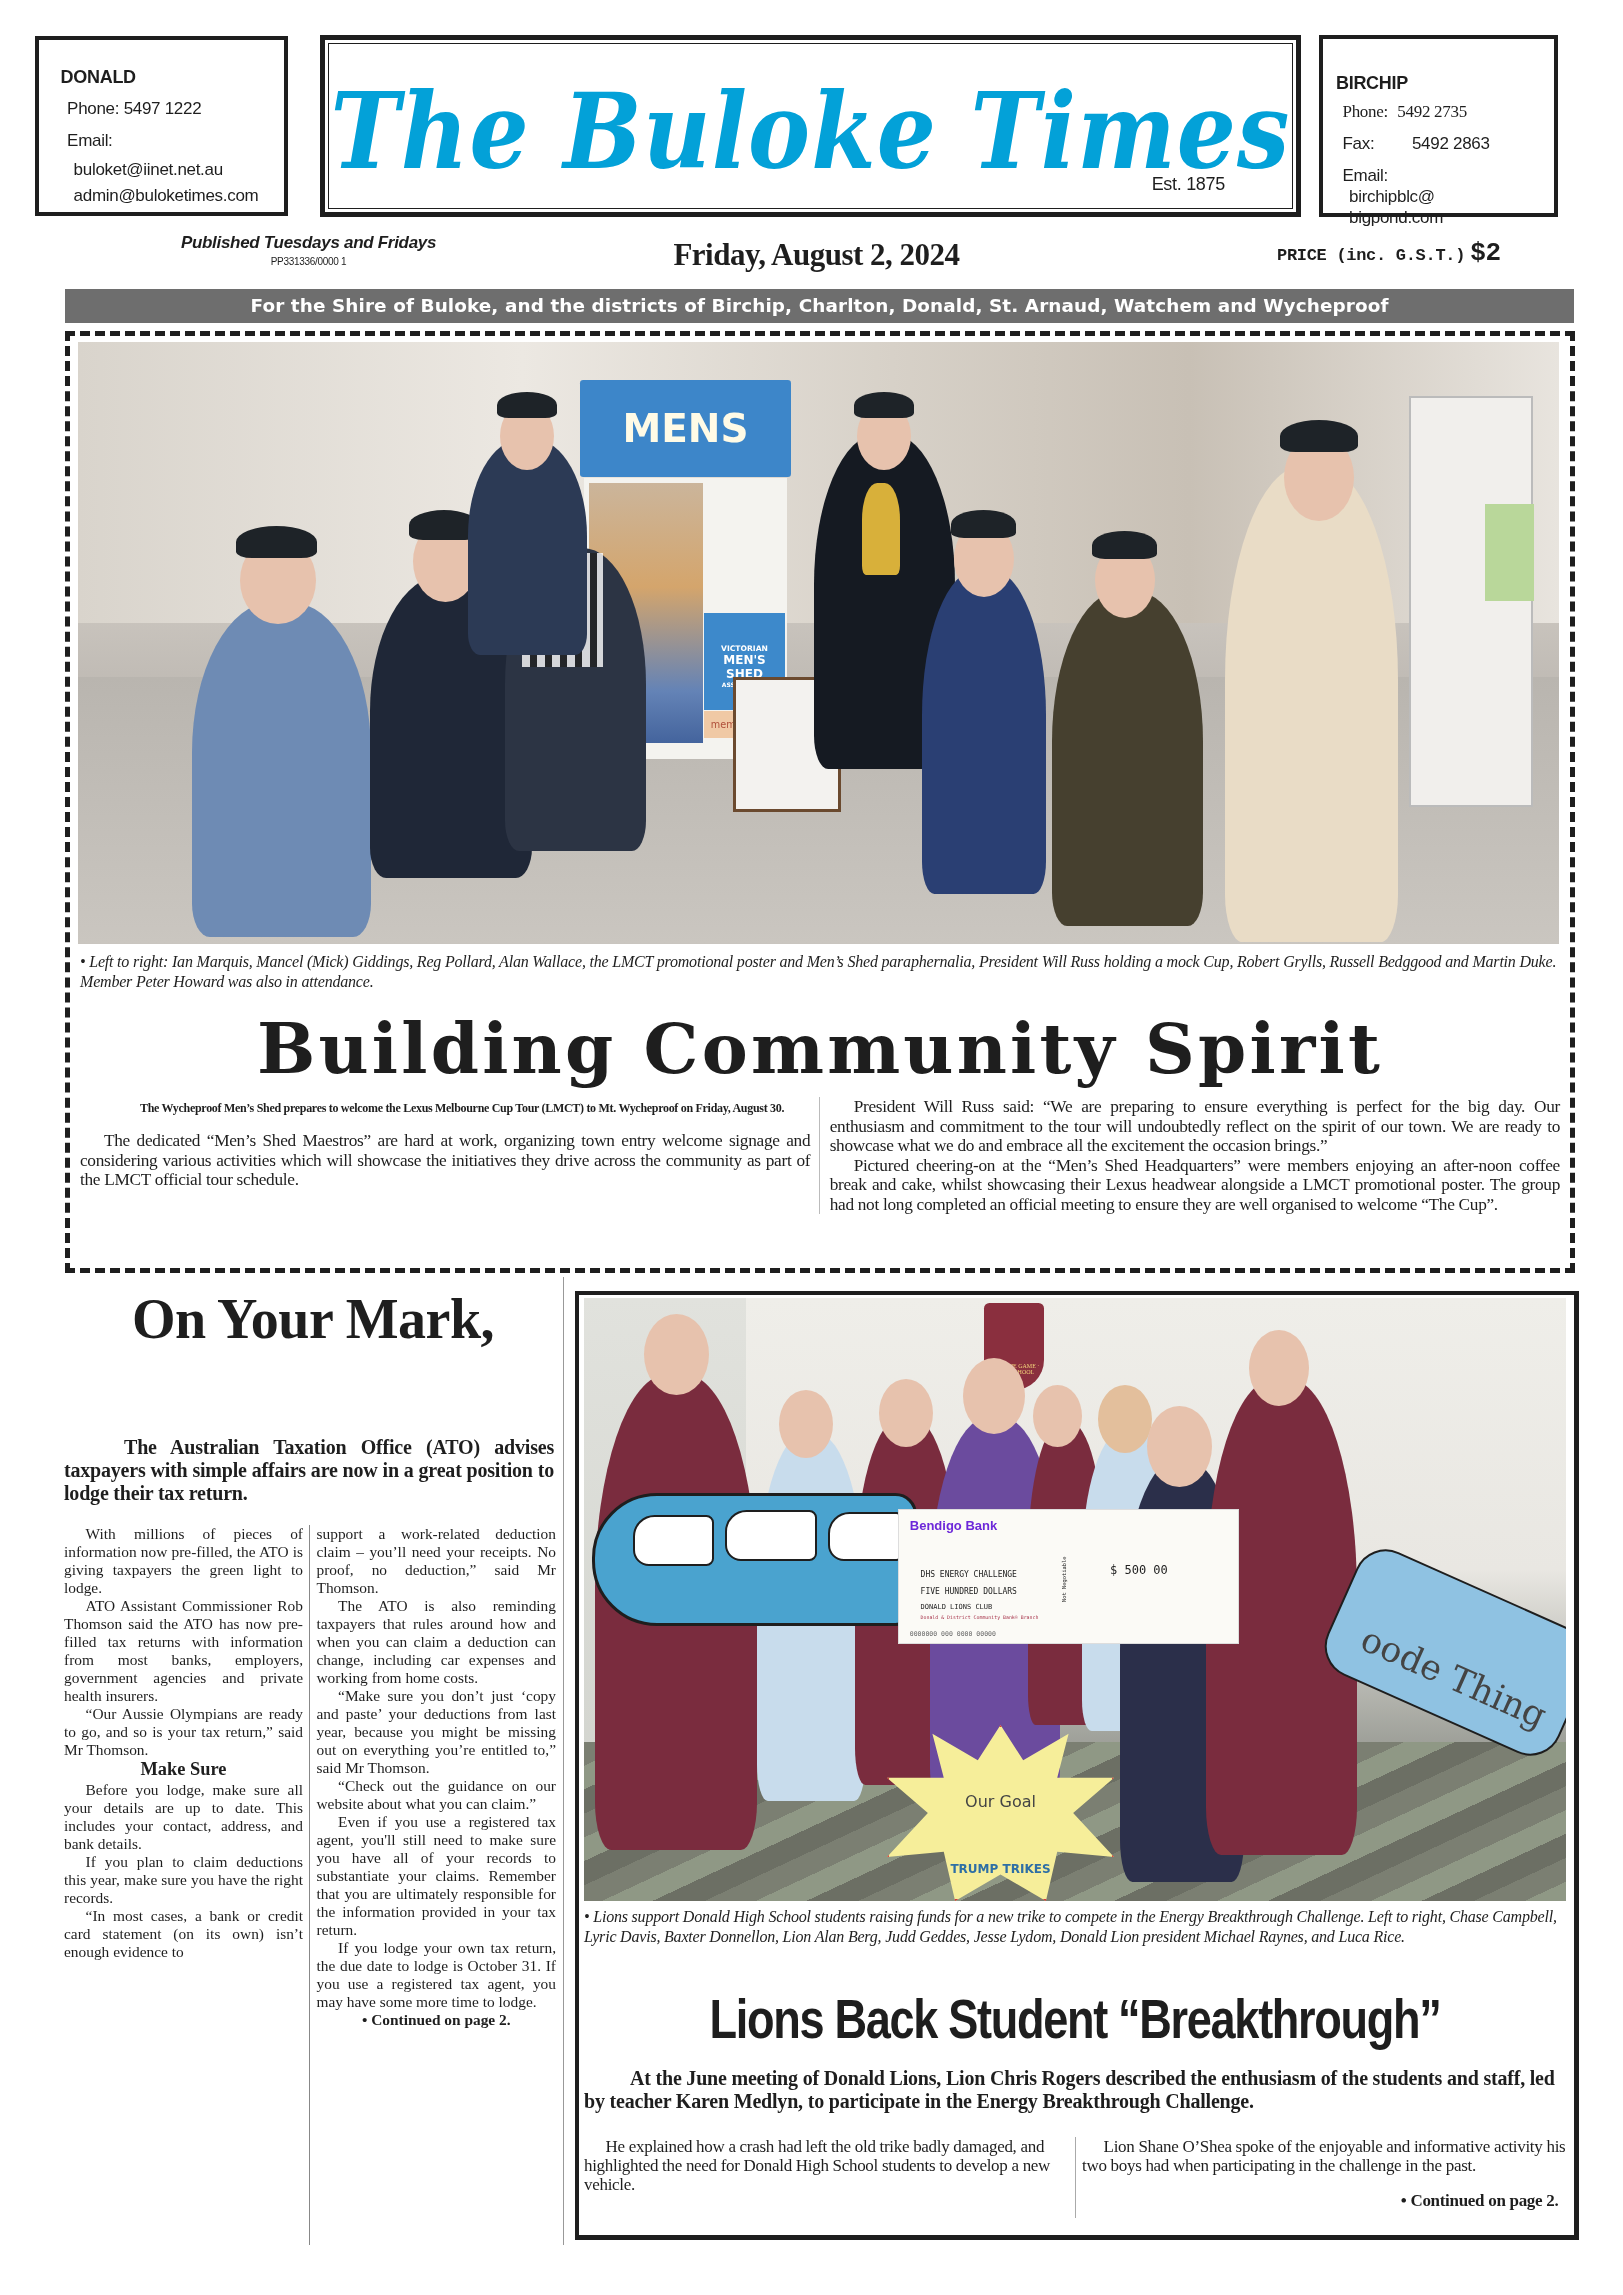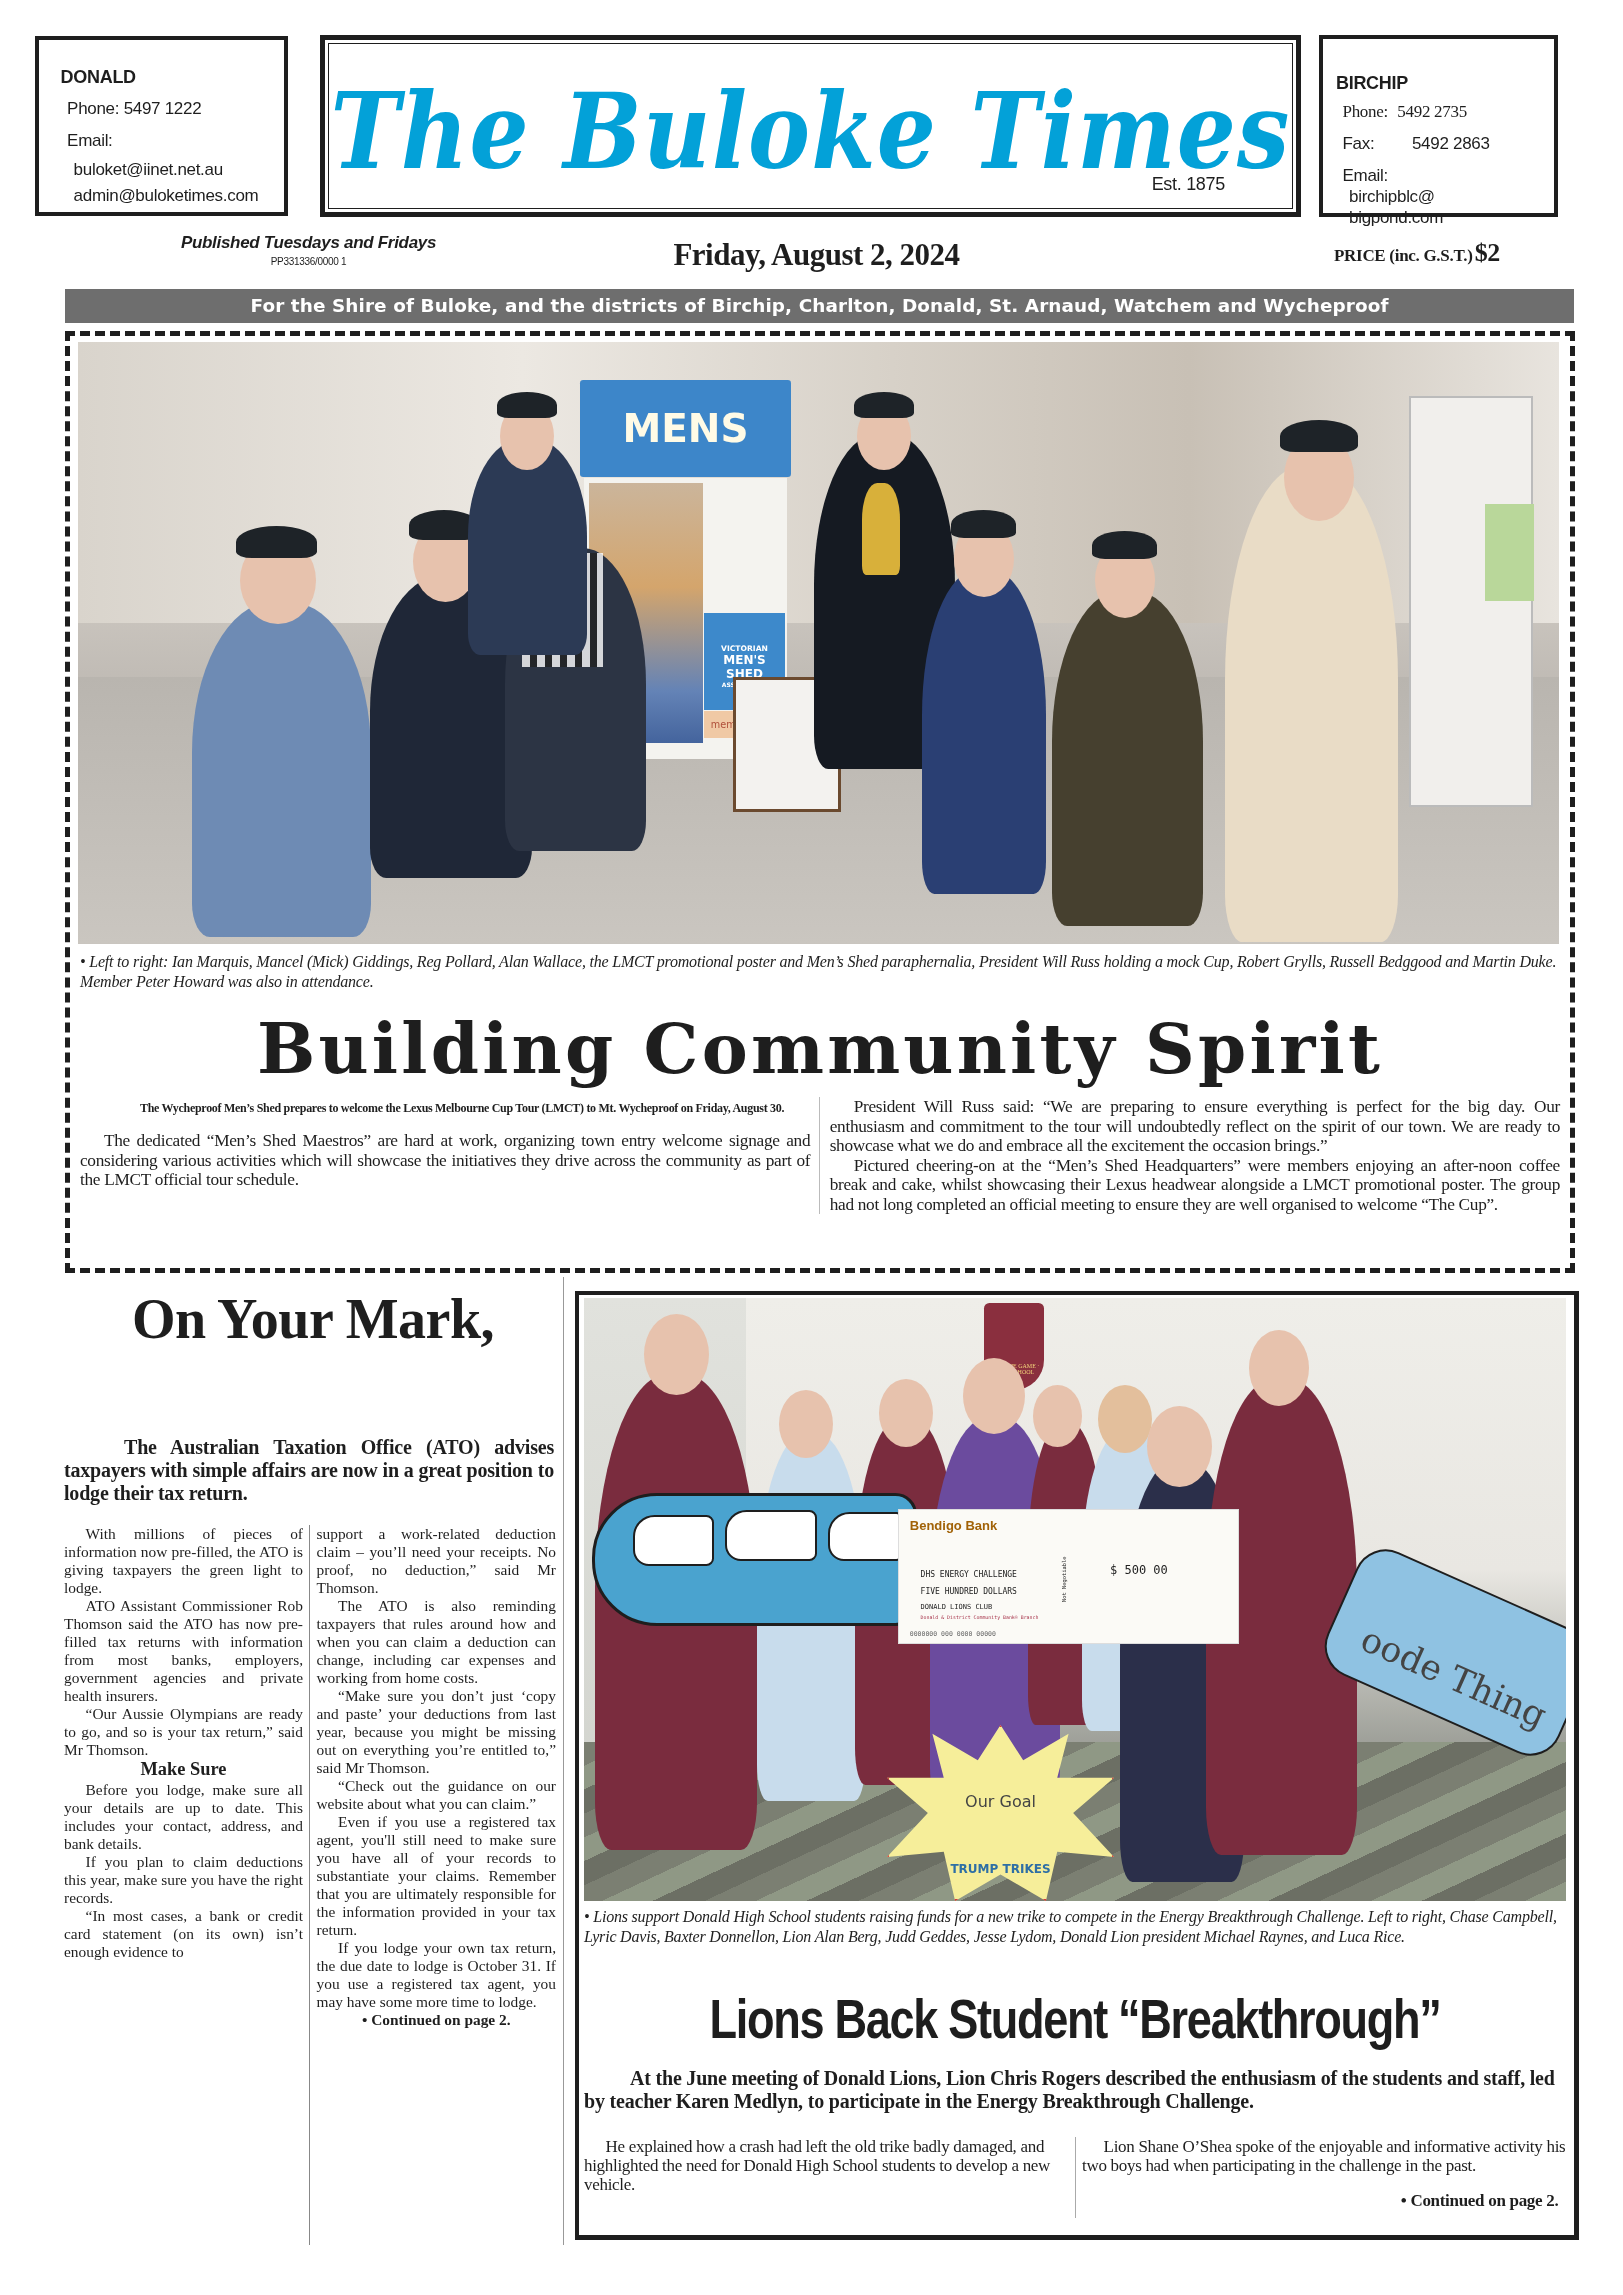--- a/index.html
+++ b/index.html
@@ -20,21 +20,21 @@
     letter-spacing: 1.1px; font-style: italic; transform: scaleY(1.12); }
   .est { position: absolute; right: 71px; bottom: 17.3px; font-family: "Liberation Sans", sans-serif; font-size: 18px; letter-spacing: -0.3px; }
 
   #box-birchip { left: 1319px; top: 35px; width: 120px; }
 
   
   .pub { left: 157px; top: 233px; width: 303px; text-align: center; font-family: "Liberation Sans", sans-serif; }
   .pub .days { font-weight: bold; font-style: italic; font-size: 17px; letter-spacing: -0.3px; }
   .pub .pp { font-size: 10px; margin-top: 3.2px; letter-spacing: -0.3px; }
   .date { left: 584px; top: 237px; width: 465px; text-align: center; font-weight: bold; font-size: 31px; letter-spacing: -0.5px; }
-  .price { left: 1334px; top: 238px; width: 227px; font-family: Liberation Serif, serif; font-weight: bold; white-space: nowrap; }
+  .price { left: 1277px; top: 238px; width: 227px; font-family: Liberation Mono, monospace; font-weight: bold; white-space: nowrap; }
   .price .lbl { font-size: 17px; letter-spacing: -0.3px; }
   .price .amt { font-size: 26px; letter-spacing: -0.5px; }
 
   .banner { left: 65px; top: 289px; width: 1509px; height: 34px; background: #6e6e6e; color: #fff;
     font-family: "DejaVu Sans", sans-serif; font-weight: bold; font-size: 18.4px; text-align: center; line-height: 34px; letter-spacing: 0.1px; }
 
   
   .dash-box { left: 65px; top: 331px; width: 1510px; height: 942px;
     border: 5.4px dashed #1e1e1e; }
   .photo { overflow: hidden; }
@@ -249,21 +249,21 @@
   <div class="person" style="left:622px;top:81px;width:151px;height:476px;background:#7a2c3e;"></div>
   <div class="head" style="left:665px;top:32px;width:60px;height:76px;"></div>
 
   <div class="bus" style="left:8px;top:195px;width:325px;height:133px;">
     <div class="win" style="left:38px;top:19px;width:81px;height:51px;"></div>
     <div class="win" style="left:130px;top:13.5px;width:92px;height:51px;"></div>
     <div class="win" style="left:233px;top:16px;width:76px;height:49px;"></div>
   </div>
 
   <div class="cheque" style="left:314px;top:211px;width:341px;height:135px;">
-    <div style="position:absolute;left:10.8px;top:7.6px;font-family:'Liberation Sans',sans-serif;font-weight:bold;font-size:13px;color:#a16207;">Bendigo Bank</div>
+    <div style="position:absolute;left:10.8px;top:7.6px;font-family:'Liberation Sans',sans-serif;font-weight:bold;font-size:13px;color:#6d28d9;">Bendigo Bank</div>
     <div style="position:absolute;left:21.6px;top:60px;font-size:8px;">DHS ENERGY CHALLENGE</div>
     <div style="position:absolute;left:21.6px;top:77px;font-size:8px;">FIVE HUNDRED DOLLARS</div>
     <div style="position:absolute;left:21.6px;top:93px;font-size:7px;">DONALD LIONS CLUB</div>
     <div style="position:absolute;left:21.6px;top:104px;font-size:4.9px;color:#a8364d;">Donald &amp; District Community Bank® Branch</div>
     <div style="position:absolute;left:211px;top:53px;font-size:12px;">$ 500 00</div>
     <div style="position:absolute;left:162px;top:49px;font-size:5.4px;transform:rotate(-90deg);transform-origin:left top;margin-top:43px;">Not Negotiable</div>
     <div style="position:absolute;left:10.8px;top:120px;font-size:6.5px;color:#666;">0000000 000 0000 00000</div>
   </div>
 
   <div class="abs" style="left:303px;top:427px;width:227px;height:176px;background:#f6ee9a;clip-path:polygon(50% 0,60% 20%,80% 5%,75% 30%,100% 30%,82% 50%,100% 75%,75% 72%,70% 100%,50% 85%,30% 100%,25% 72%,0 75%,18% 50%,0 30%,25% 30%,20% 5%,40% 20%);border:2.2px solid #d13c3c;">

